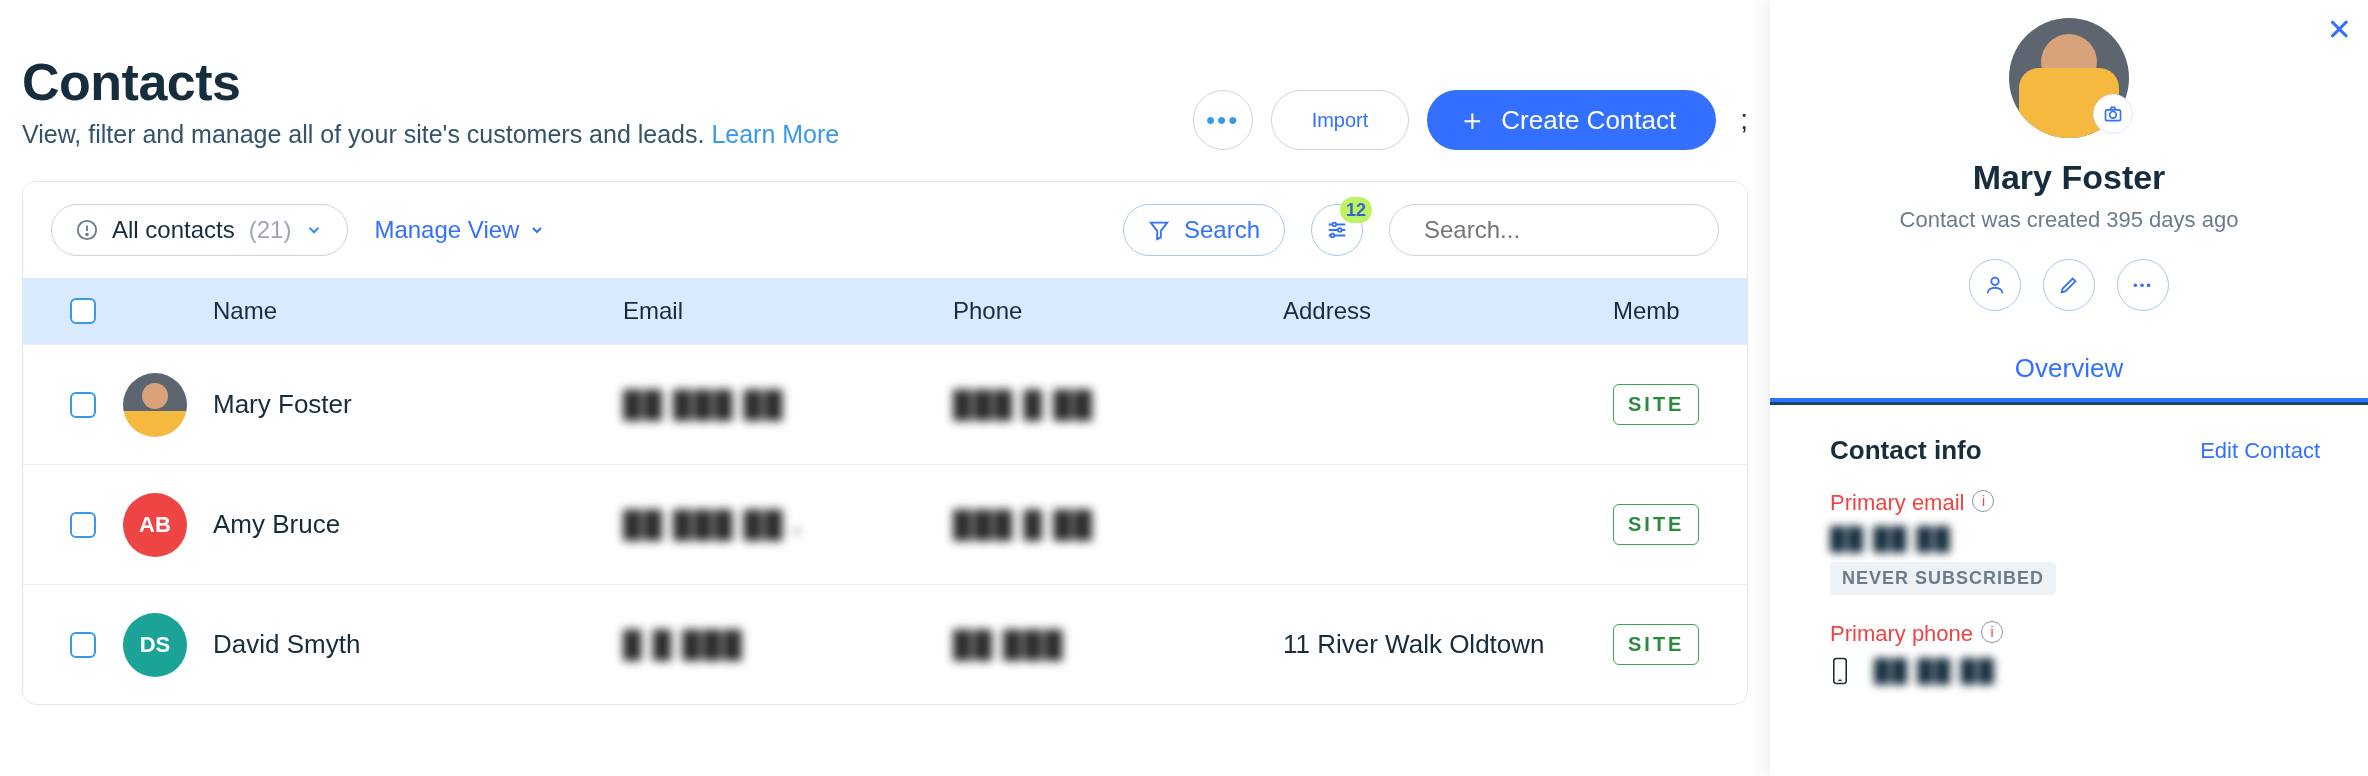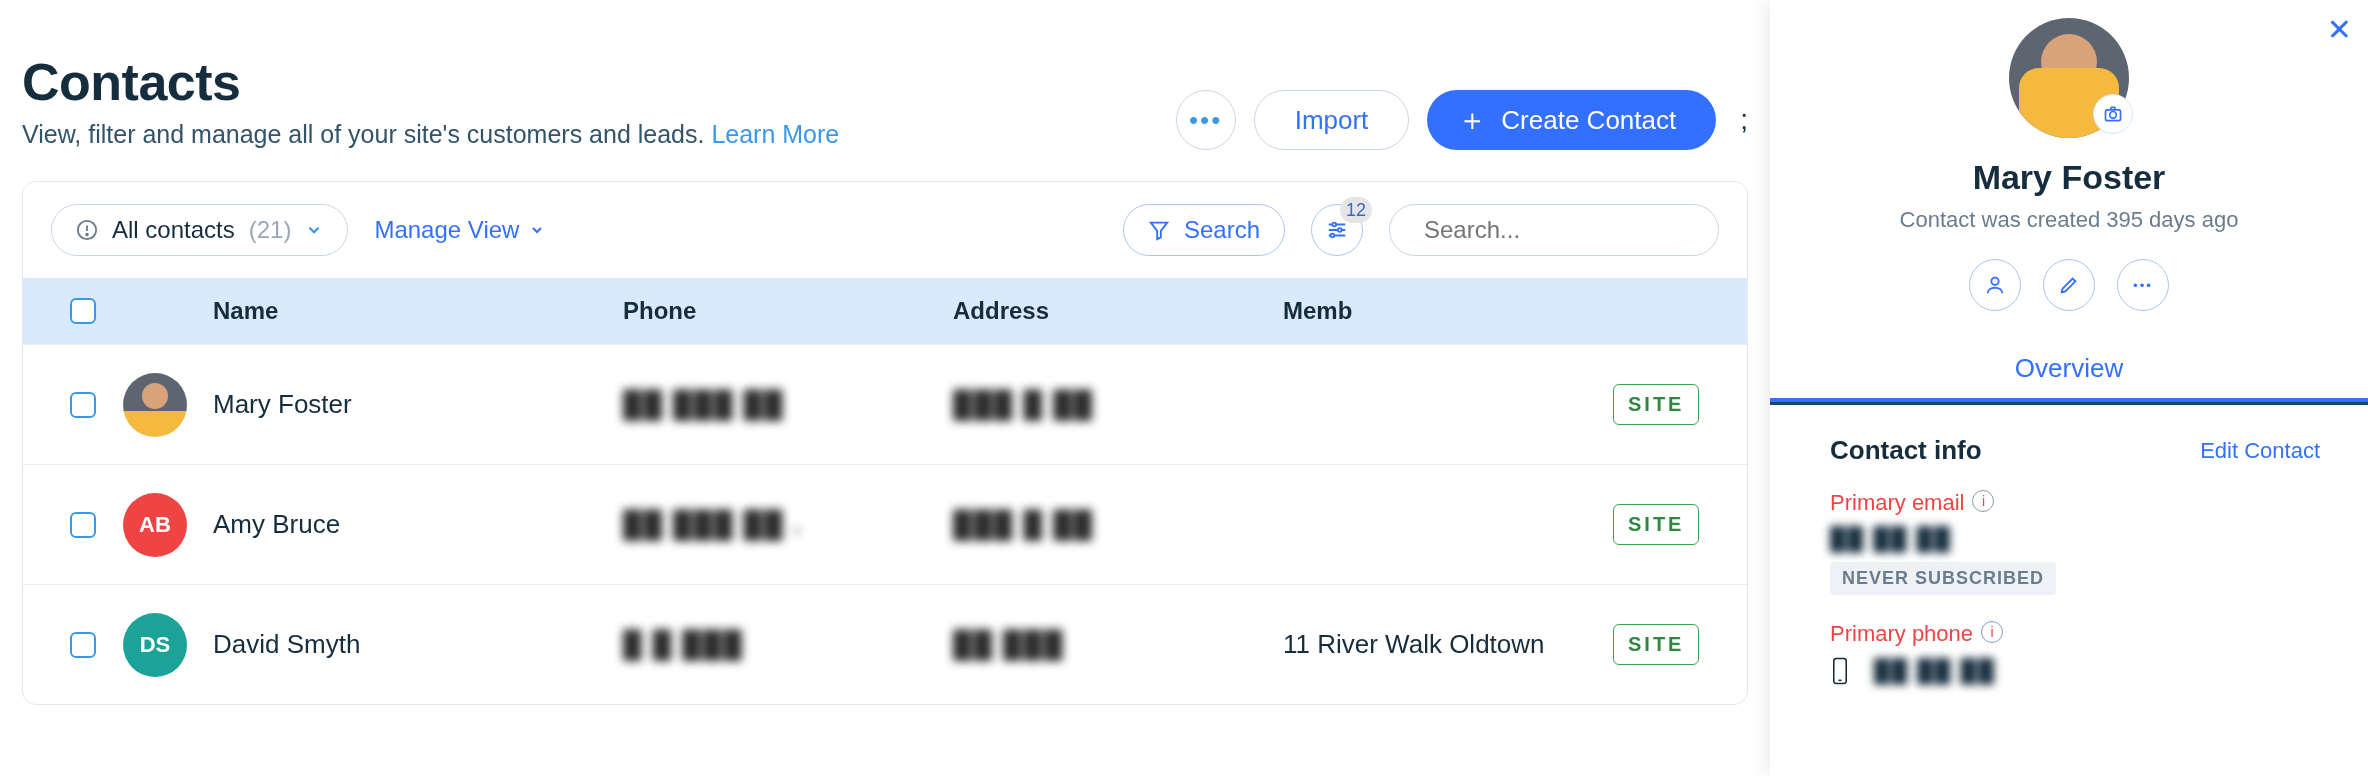--- a/index.html
+++ b/index.html
@@ -56,21 +56,21 @@
     font-size: 26px;
     color: #3899ec;
     letter-spacing: 2px;
   }
   .btn-secondary {
     height: 60px;
     border-radius: 30px;
     border: 1px solid #c9d5e0;
     background: #fff;
     padding: 0 40px;
-    font-size: 26px;
+    font-size: 20px;
     font-weight: 500;
     color: #3370ff;
     cursor: pointer;
   }
   .btn-primary {
     height: 60px;
     border-radius: 30px;
     border: none;
     background: #3370ff;
     color: #fff;
@@ -140,24 +140,24 @@
     display:flex; align-items:center; justify-content:center;
     color:#3370ff;
     cursor:pointer;
     background:#fff;
   }
   .slider-btn .badge {
     position:absolute;
     top:-8px; right:-10px;
     min-width: 32px; height: 26px;
     border-radius: 13px;
-    background:#e5e5e5;
+    background:#bef264;
     color:#3668c9;
     font-size:18px;
-    font-weight:400;
+    font-weight:700;
     display:flex; align-items:center; justify-content:center;
     padding:0 6px;
   }
   .search {
     height: 52px;
     border:1px solid #c9d5e0;
     border-radius: 26px;
     display:flex; align-items:center;
     padding:0 22px;
     width: 330px;
@@ -174,21 +174,20 @@
   
   .thead {
     display:flex;
     align-items:center;
     background:#daeafe;
     height: 66px;
     padding: 0 30px;
     font-size: 24px;
     color:#162d3d;
     gap: 10px;
-    font-weight: bold;
   }
   .col-chk { width: 60px; display:flex; justify-content:center;}
   .col-avatar{ width: 80px;}
   .col-name { width: 400px;}
   .col-email{ width: 320px;}
   .col-phone{ width: 320px;}
   .col-addr { width: 320px;}
   .col-tag  { flex:1; text-align:left;}
 
   .row {
@@ -475,20 +474,21 @@
         <input type="text" placeholder="Search..." style="">
       </div>
     </div>
 
     <div class="thead">
       <div class="col-chk">
           <span class="chk"></span>
         </div>
       <div class="col-avatar"></div>
       <div class="col-name">Name</div>
+      <div class="col-email">Email</div>
       <div class="col-phone">Phone</div>
       <div class="col-addr">Address</div>
       <div class="col-tag">Memb</div>
     </div>
 
     <div id="table-body">
         <div class="row">
           <div class="col-chk">
             <span class="chk"></span>
           </div>

